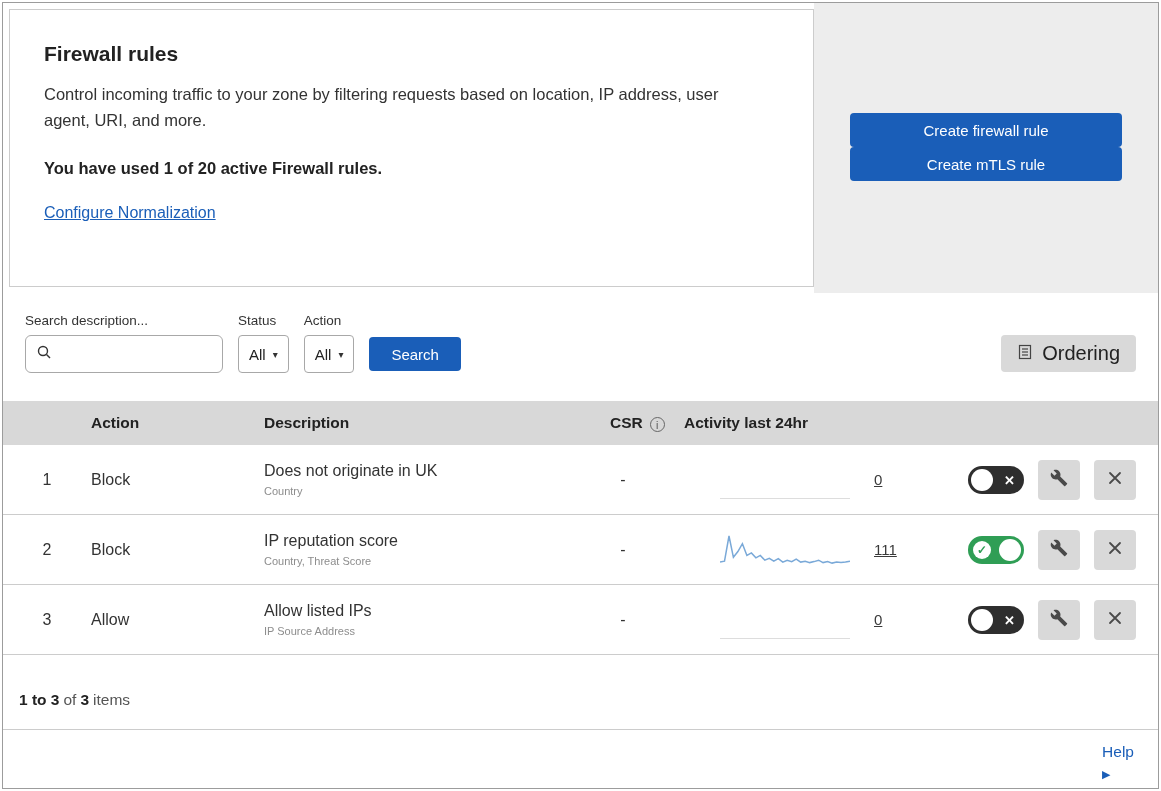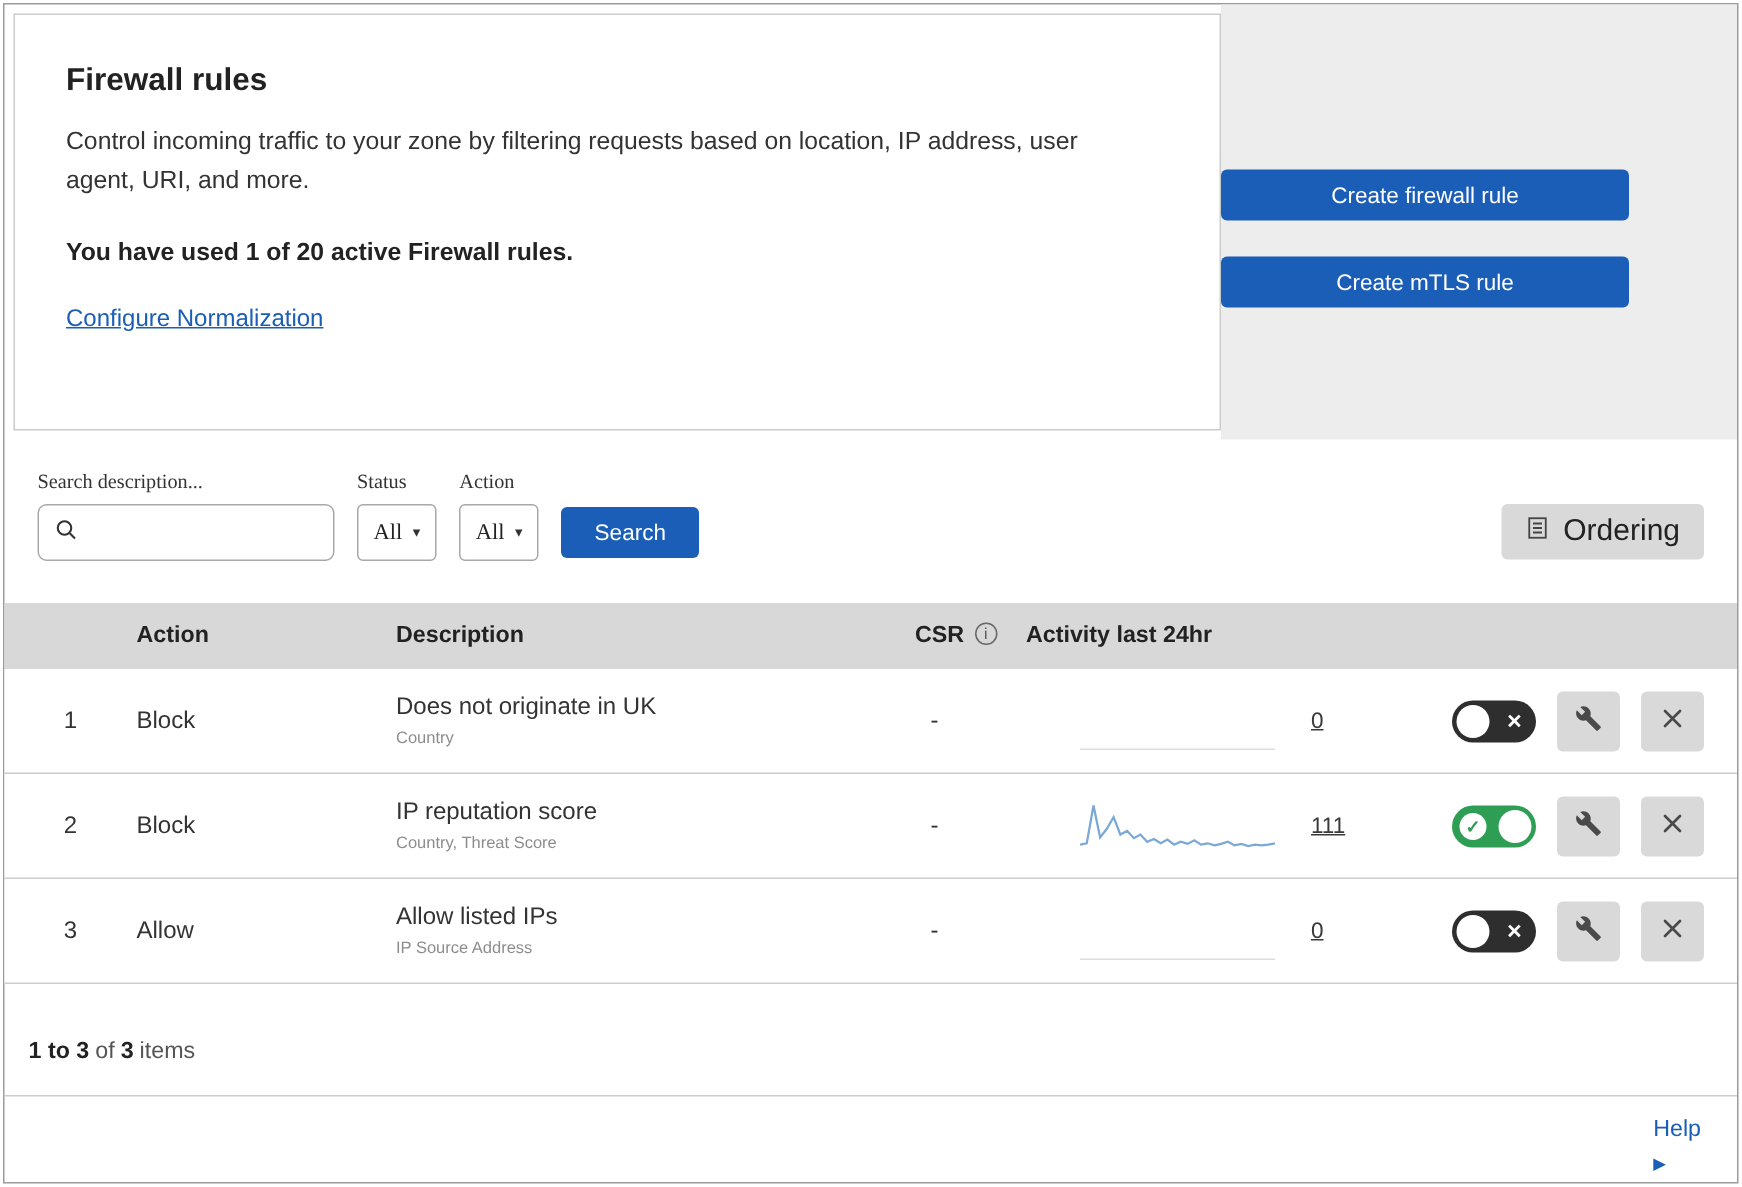--- a/index.html
+++ b/index.html
@@ -8,40 +8,40 @@
 
   
   .top-section { display: flex; height: 290px; flex: 0 0 auto; }
   .intro-card { flex: 1; border: 1px solid #ccc; margin: 6px 0 6px 6px; padding: 26px 34px; background: #fff; }
   .page-title { font-size: 21px; font-weight: 600; color: #222; margin: 6px 0 16px; }
   .desc { font-size: 16.5px; line-height: 1.55; max-width: 720px; margin: 0 0 26px; color: #333; }
   .usage { font-size: 16.5px; font-weight: 700; color: #222; margin: 0 0 26px; }
   .norm { font-size: 16.5px; margin: 0 0 8px; }
   .norm b { color: #222; }
   .text-link { color: #1a5eb8; text-decoration: underline; font-size: 16px; cursor: pointer; }
-  .actions-panel { width: 344px; background: #ededed; display: flex; flex-direction: column; align-items: flex-start; padding-top: 110px; gap: 24px; }
+  .actions-panel { width: 344px; background: #ededed; display: flex; flex-direction: column; align-items: center; padding-top: 110px; gap: 0; }
   .btn-primary { background: #1a5eb8; color: #fff; border: none; border-radius: 4px; font-size: 15px; font-family: inherit; cursor: pointer; }
   .panel-btn { width: 272px; height: 34px; }
 
   
   .filter-bar { display: flex; align-items: flex-end; gap: 15px; padding: 20px 22px 28px; }
-  .filter-group { display: flex; flex-direction: column; font-family: Liberation Serif, serif; }
+  .filter-group { display: flex; flex-direction: column; }
   .filter-label { font-size: 13.5px; color: #333; margin-bottom: 7px; }
   .search-box { width: 198px; height: 38px; border: 1px solid #a8a8a8; border-radius: 6px; display: flex; align-items: center; padding: 0 10px; background: #fff; }
   .search-box input { border: none; outline: none; flex: 1; font-size: 15px; font-family: inherit; min-width: 0; background: transparent; }
   .select { height: 38px; border: 1px solid #a8a8a8; border-radius: 4px; background: #fff; padding: 0 10px; display: flex; align-items: center; gap: 7px; font-size: 15px; color: #222; cursor: pointer; }
   .caret { font-size: 10px; color: #333; }
   .btn-search { height: 34px; padding: 0 22px; margin-bottom: 2px; }
   .btn-gray { background: #d9d9d9; border: none; border-radius: 4px; height: 37px; padding: 0 16px; display: flex; align-items: center; gap: 9px; font-size: 20px; color: #222; font-family: inherit; cursor: pointer; }
   .ordering { margin-left: auto; margin-bottom: 1px; }
 
   
   .grid-row { display: grid; grid-template-columns: 88px 173px 328px 92px 247px 1fr; align-items: center; }
   .thead { background: #d8d8d8; height: 44px; font-weight: 600; font-size: 15.5px; color: #222; }
-  .th-csr { display: flex; align-items: flex-start; gap: 7px; justify-content: flex-start; padding-left: 18px; }
+  .th-csr { display: flex; align-items: flex-end; gap: 7px; justify-content: flex-start; padding-left: 18px; }
   .info-icon { width: 15px; height: 15px; border: 1px solid #666; border-radius: 50%; display: inline-flex; align-items: center; justify-content: center; font-size: 10.5px; color: #555; font-weight: 400; cursor: pointer; }
   .trow { height: 70px; border-bottom: 1px solid #ccc; background: #fff; }
   .cell-index { text-align: center; font-size: 16px; color: #333; }
   .cell-action { font-size: 16px; color: #333; }
   .cell-desc .d-main { font-size: 16px; color: #333; }
   .cell-desc .d-sub { font-size: 11px; color: #8d8d8d; margin-top: 5px; }
   .cell-csr { text-align: center; font-size: 16px; color: #333; padding-right: 30px; }
   .cell-activity { display: flex; align-items: center; padding-left: 36px; }
   .spark { width: 130px; height: 38px; }
   .spark-flat { width: 130px; height: 38px; border-bottom: 1px solid #ddd; }

